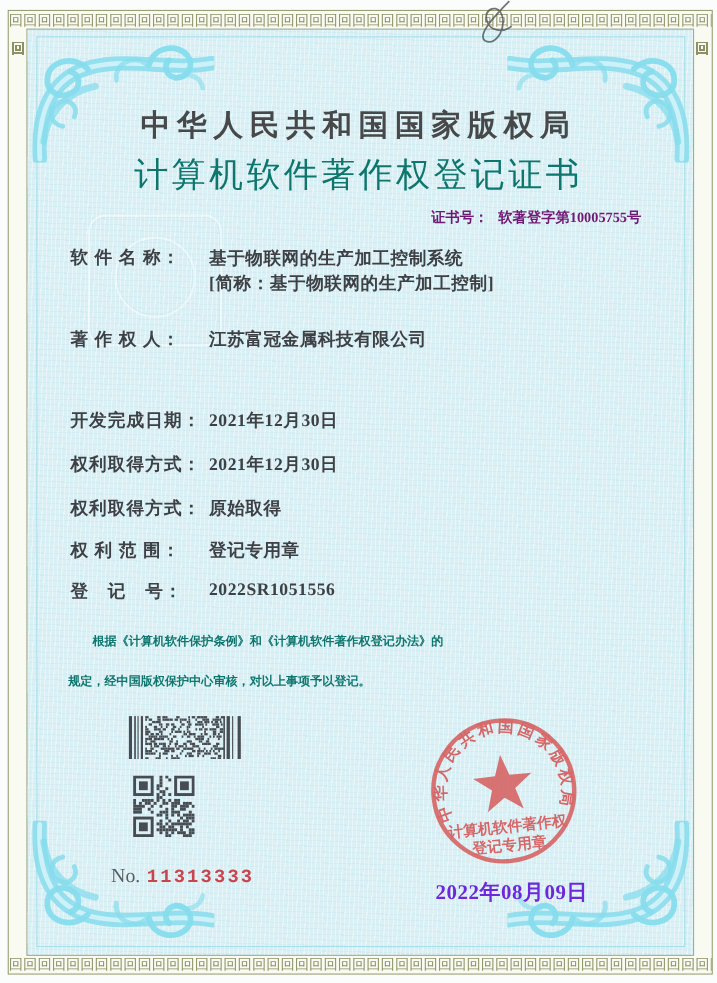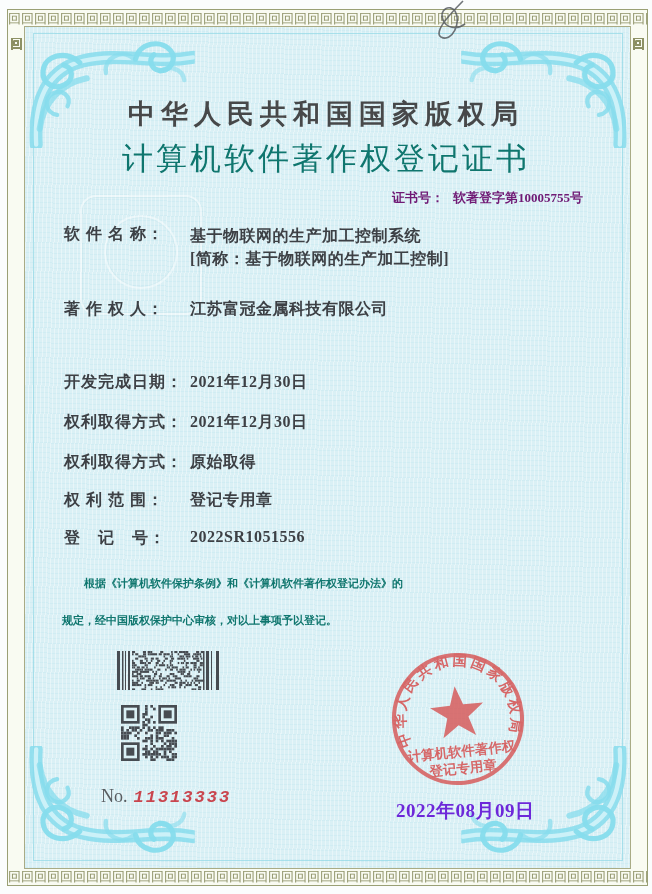--- a/index.html
+++ b/index.html
@@ -579,16 +579,16 @@
         <textPath href="#sealArc" startOffset="50%" text-anchor="middle">中华人民共和国国家版权局</textPath>
       </text>
       <text x="0" y="37" text-anchor="middle" font-size="13.5" font-weight="bold" fill="#d65858" style="font-family:'Liberation Serif',serif">计算机软件著作权</text>
       <text x="0" y="54" text-anchor="middle" font-size="13.5" font-weight="bold" fill="#d65858" style="font-family:'Liberation Serif',serif">登记专用章</text>
     </g>
   </svg>
 
   <div class="abs issue-date">2022年08月09日</div>
 
   <div class="abs serial">
-    <span>No.</span><span class="num" style="color: rgb(201, 69, 78); font-style: italic;">11313333</span>
+    <span>No.</span><span class="num" style="color: rgb(201, 69, 78);">11313333</span>
   </div>
 
 </div>
 
 </body></html>

